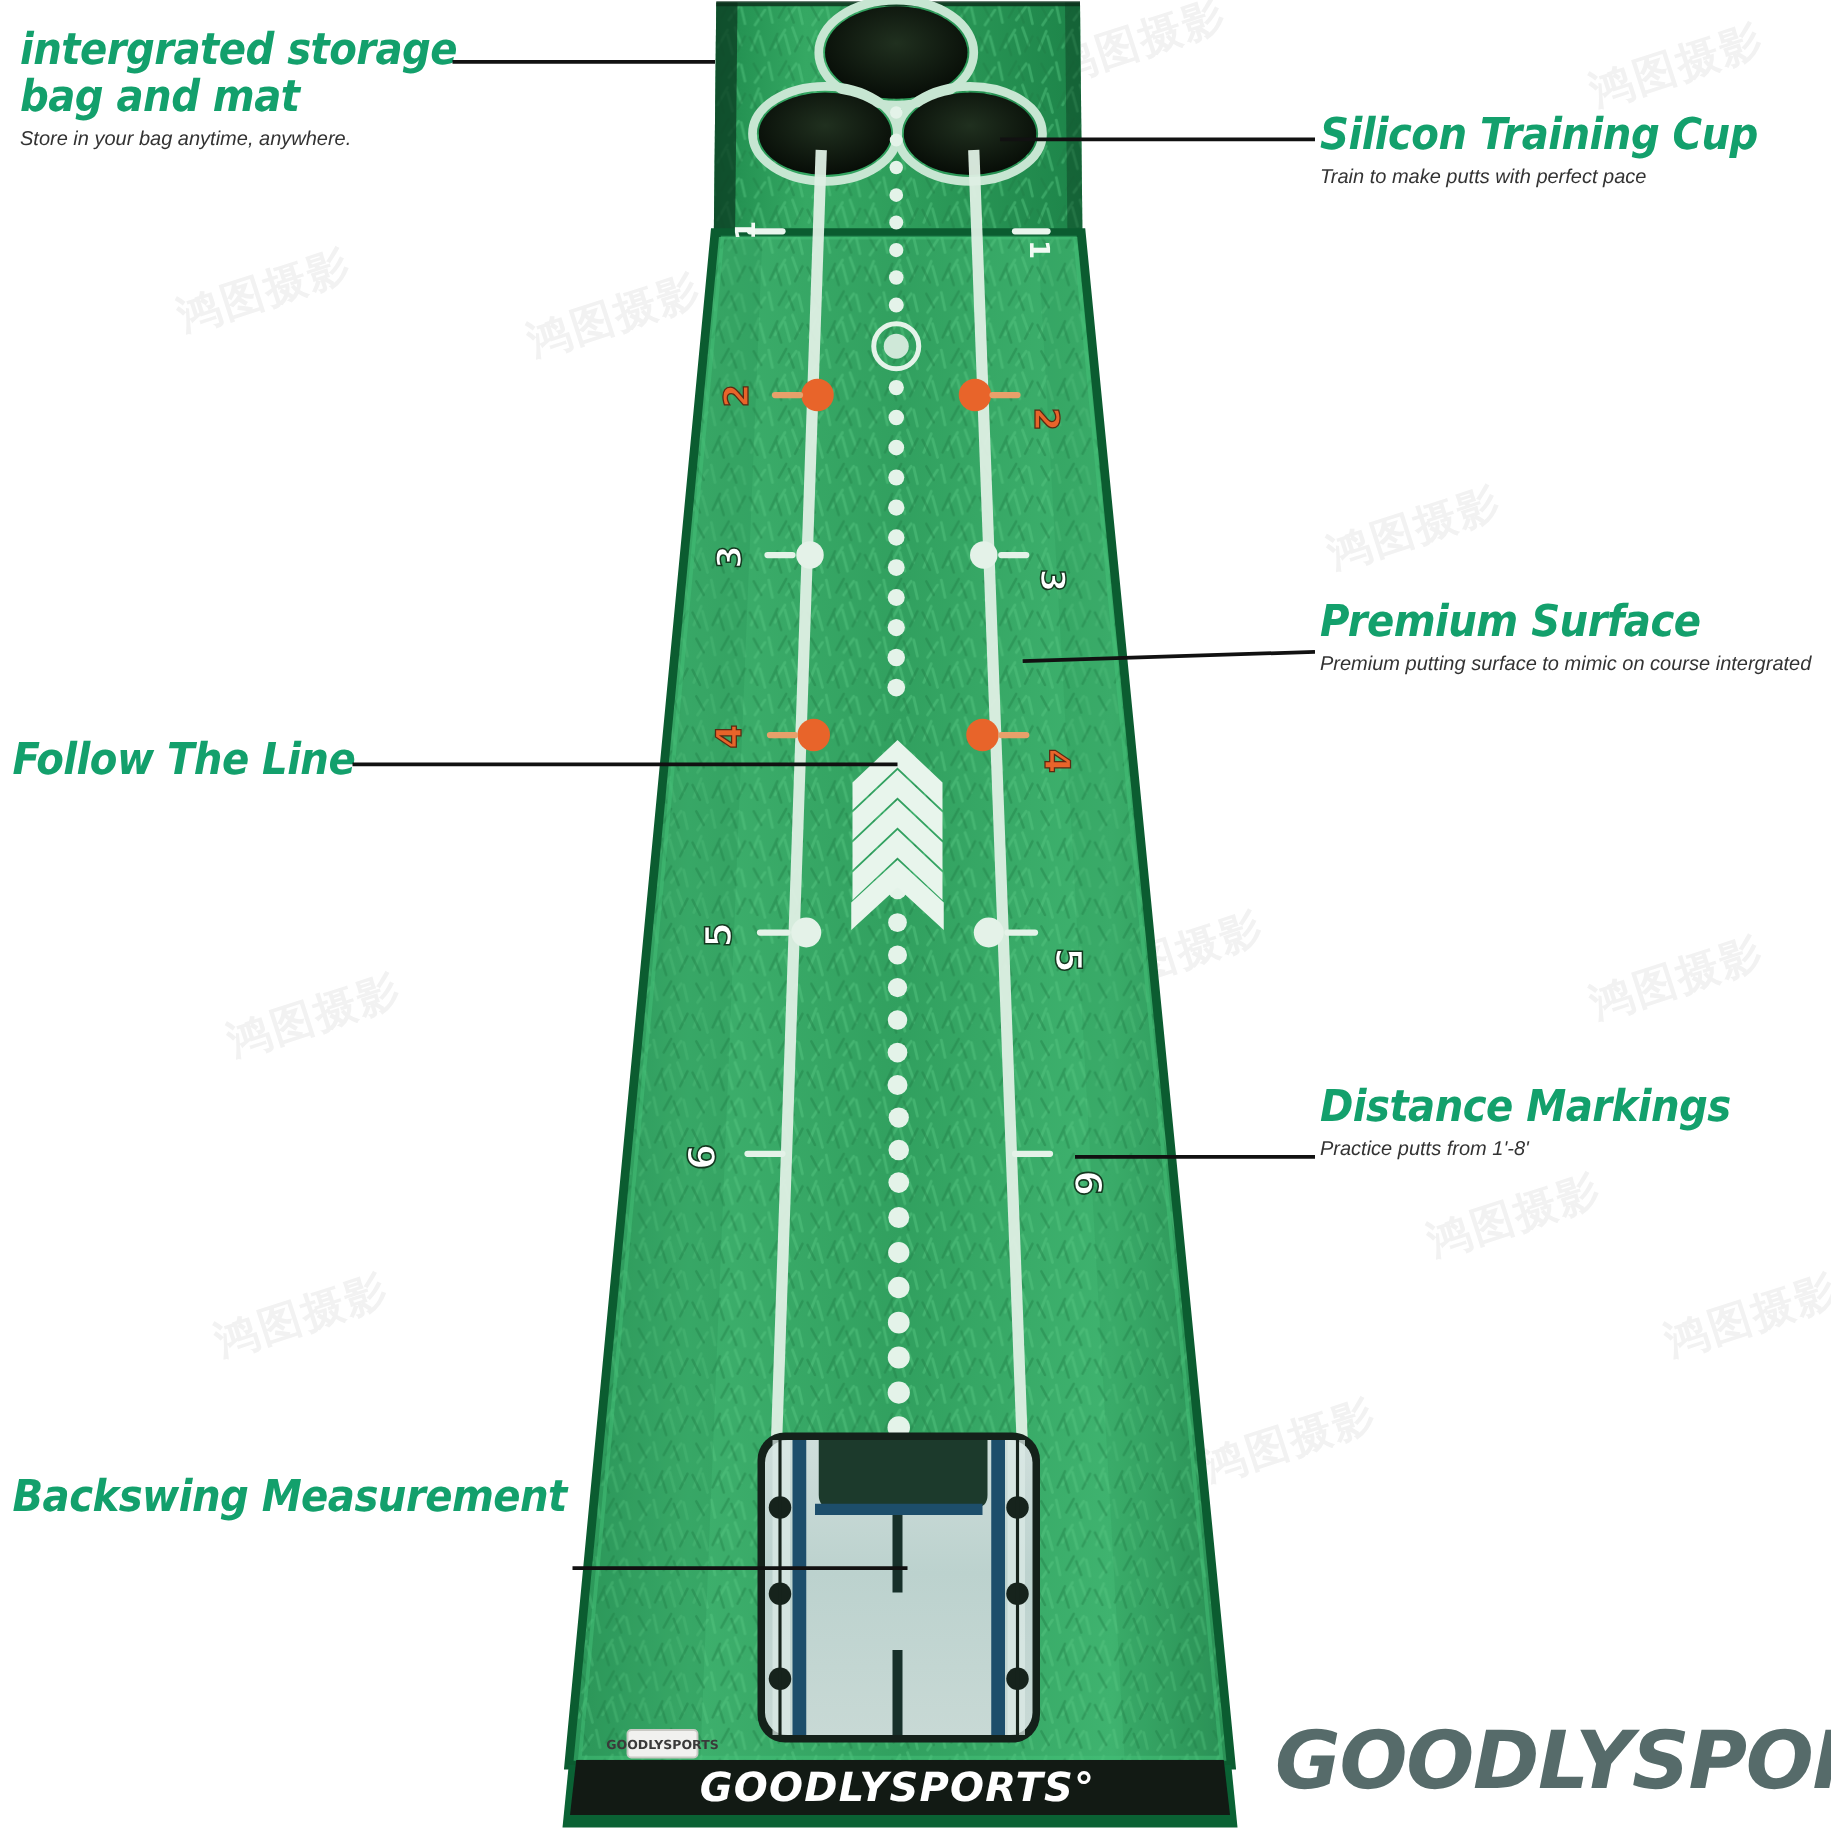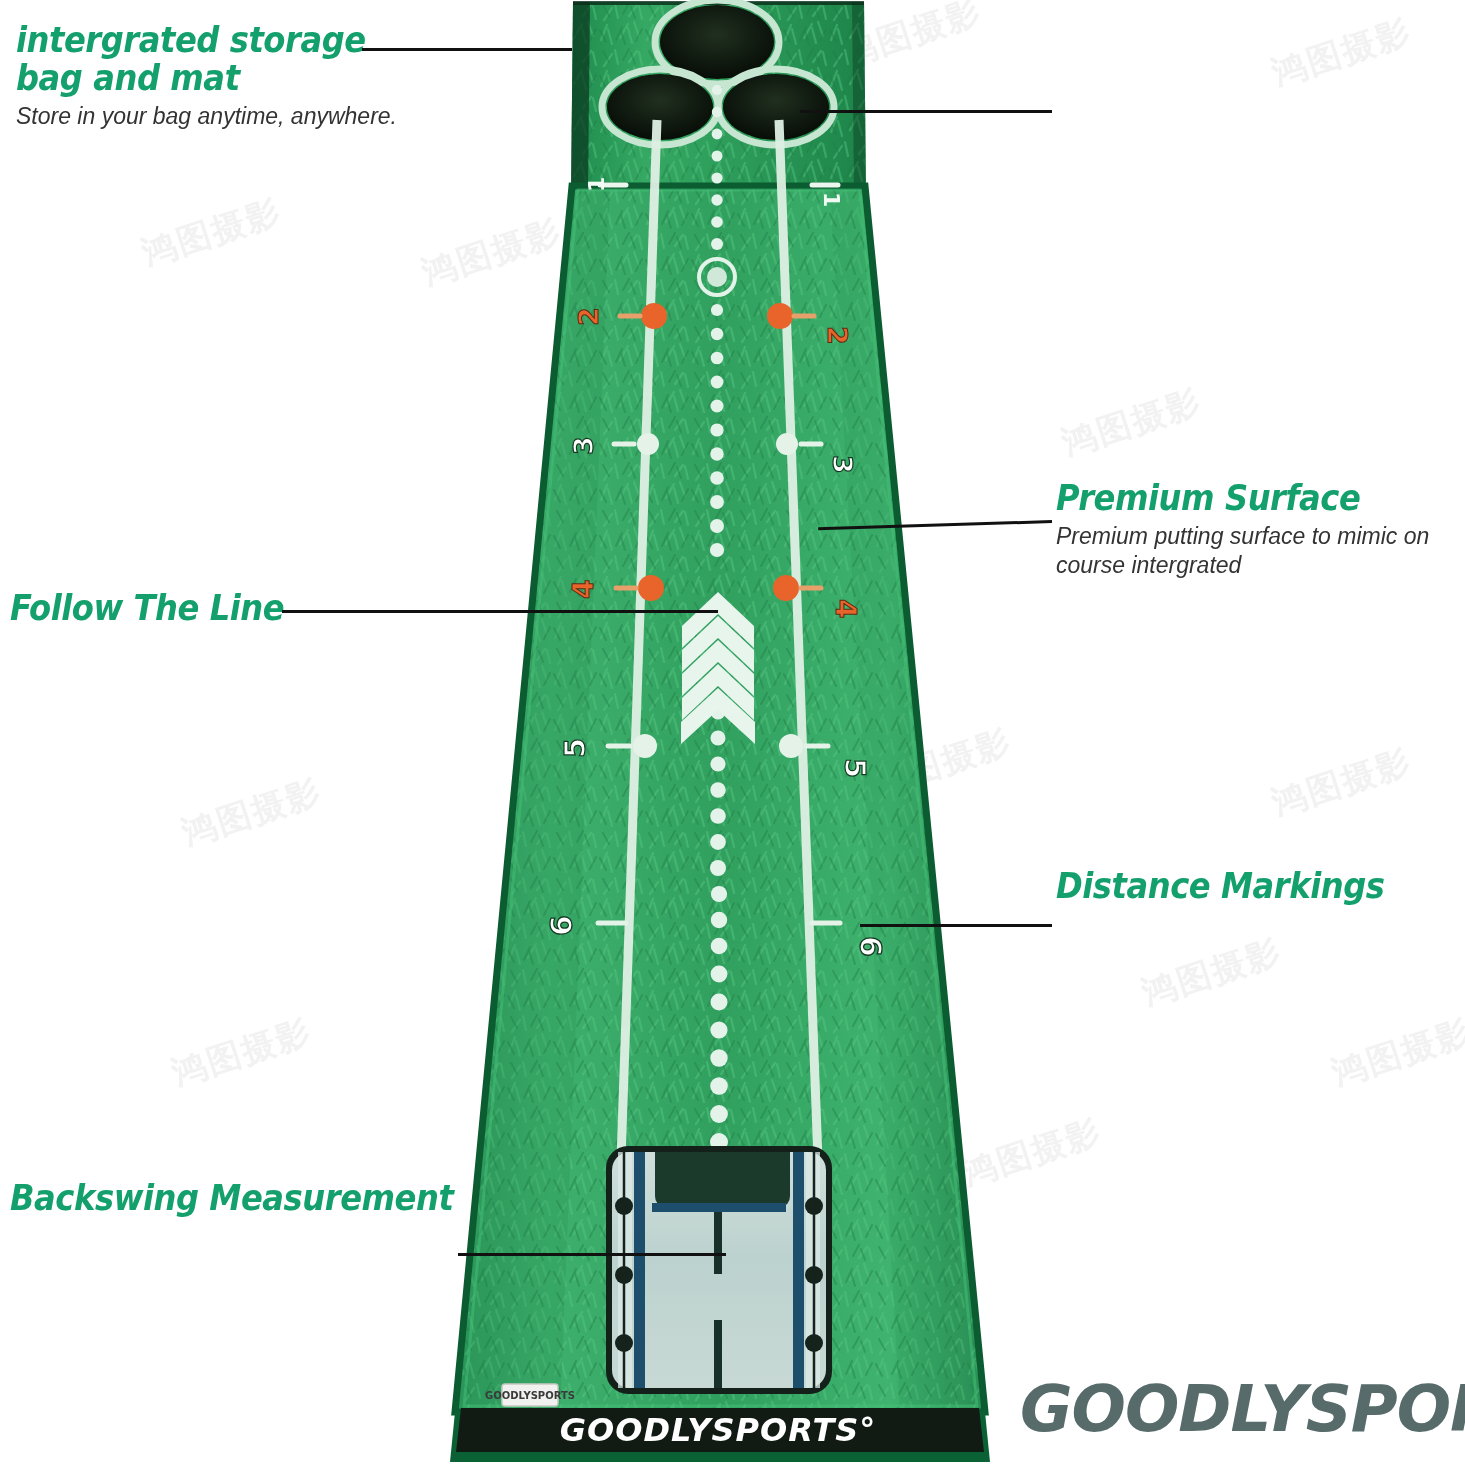--- a/index.html
+++ b/index.html
@@ -38,21 +38,21 @@
     letter-spacing: -0.5px;
     font-family: "DejaVu Sans", sans-serif;
     transform: scaleX(0.92);
     transform-origin: left center;
     white-space: nowrap;
   }
   .c-title.wrap { white-space: normal; }
   .c-title.right { transform-origin: left center; }
   .c-sub {
     color: #333333;
-    font-size: 23px;
+    font-size: 16px;
     line-height: 1.28;
     margin-top: 4px;
     font-family: "Liberation Sans", sans-serif;
   }
   .lead { position: absolute; background: #111; height: 3px; }
 
   
   #brand {
     position: absolute;
     left: 1020px; top: 1372px;
@@ -333,35 +333,40 @@
     </g>
   </svg>
   </div>
 
   <div class="callout" style="left:16px; top:22px; width:430px;">
     <div class="c-title wrap">intergrated storage bag and mat</div>
     <div class="c-sub">Store in your bag anytime, anywhere.</div>
   </div>
   <div class="lead" style="left:362px; top:48px; width:210px;"></div>
 
+  <div class="callout" style="left:1056px; top:90px; width:400px;">
+    <div class="c-title right">Silicon Training Cup</div>
+    <div class="c-sub">Train to make putts with perfect pace</div>
+  </div>
   <div class="lead" style="left:800px; top:110px; width:252px;"></div>
 
   <div class="callout" style="left:1056px; top:480px; width:400px;">
     <div class="c-title right">Premium Surface</div>
     <div class="c-sub">Premium putting surface to mimic on course intergrated</div>
   </div>
   <div class="lead" style="left:818px; top:520px; width:234px; transform:rotate(-1.8deg); transform-origin:right center;"></div>
 
   <div class="callout" style="left:10px; top:590px; width:420px;">
     <div class="c-title">Follow The Line</div>
   </div>
   <div class="lead" style="left:282px; top:610px; width:436px;"></div>
 
   <div class="callout" style="left:1056px; top:868px; width:400px;">
     <div class="c-title right">Distance Markings</div>
+    <div class="c-sub">Practice putts from 1'-8'</div>
   </div>
   <div class="lead" style="left:860px; top:924px; width:192px;"></div>
 
   <div class="callout" style="left:10px; top:1180px; width:470px;">
     <div class="c-title">Backswing Measurement</div>
   </div>
   <div class="lead" style="left:458px; top:1253px; width:268px;"></div>
 
   <div id="brand">
     <span>GOODLYSPORTS</span>

